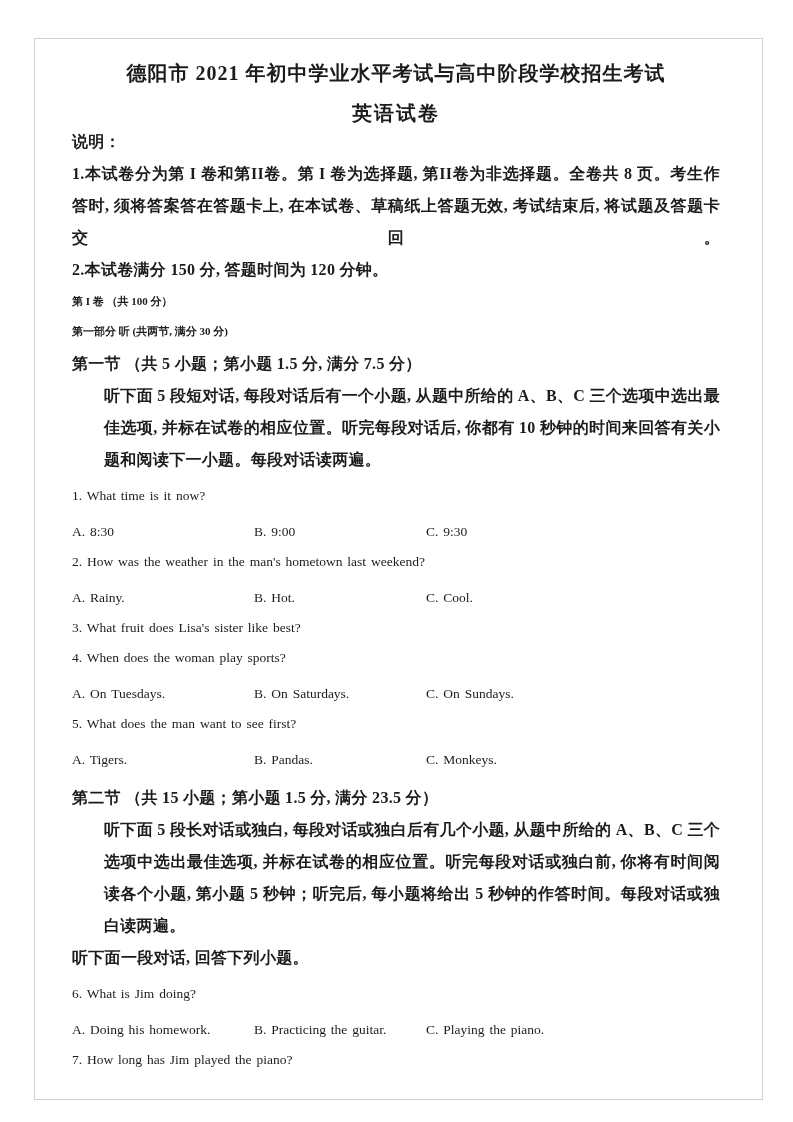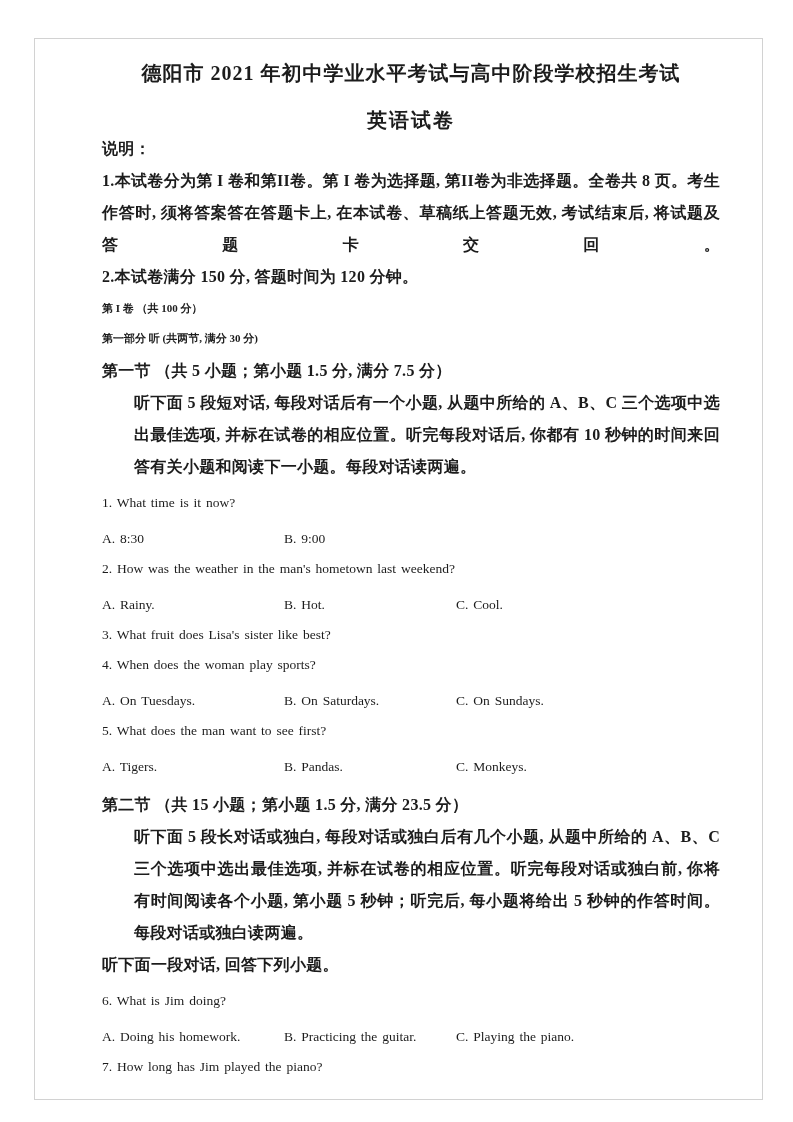--- a/index.html
+++ b/index.html
@@ -19,37 +19,37 @@
     position: absolute;
     left: 34px;
     top: 38px;
     right: 30px;
     bottom: 22px;
     border: 1px solid #d2d2d2;
     pointer-events: none;
   }
   .content {
     position: relative;
-    padding: 60px 73px 0 102px;
+    padding: 60px 73px 0 72px;
     box-sizing: border-box;
   }
   .title {
     font-size: 20px;
     font-weight: bold;
     text-align: center;
     line-height: 26px;
     letter-spacing: 1px;
   }
   .subtitle {
     font-size: 20px;
     font-weight: bold;
     text-align: center;
     line-height: 26px;
     letter-spacing: 2px;
-    margin-top: 21px;
+    margin-top: 14px;
   }
   .cn {
     font-size: 16px;
     font-weight: bold;
     line-height: 32px;
     letter-spacing: 0.3px;
   }
   .notes-label {
     margin-top: 0;
     font-family: Liberation Serif, serif;
@@ -107,20 +107,21 @@
   <div class="center-head">第一部分 听 (共两节, 满分 30 分)</div>
 
   <div class="cn section-title">第一节 （共 5 小题；第小题 1.5 分, 满分 7.5 分）</div>
   <div class="cn justify">听下面 5 段短对话, 每段对话后有一个小题, 从题中所给的 A、B、C 三个选项中选出最佳选项, 并标在试卷的相应位置。听完每段对话后, 你都有 10 秒钟的时间来回答有关小题和阅读下一小题。每段对话读两遍。</div>
 
   <div class="question">
     <div class="q-text">1. What time is it now?</div>
     <div class="q-options">
       <span>A. 8:30</span>
       <span>B. 9:00</span>
+      <span>C. 9:30</span>
     </div>
   </div>
 
   <div class="question">
     <div class="q-text">2. How was the weather in the man's hometown last weekend?</div>
     <div class="q-options">
       <span>A. Rainy.</span>
       <span>B. Hot.</span>
       <span>C. Cool.</span>
     </div>

